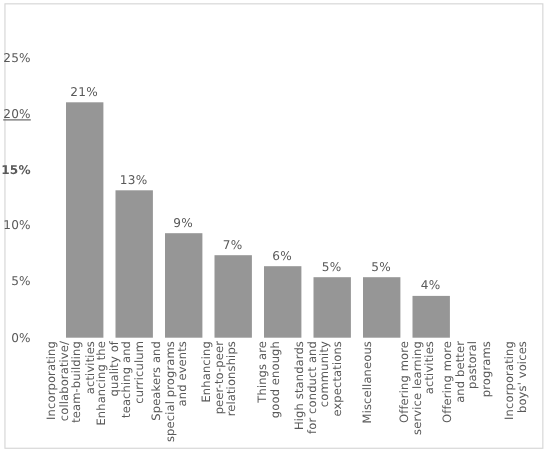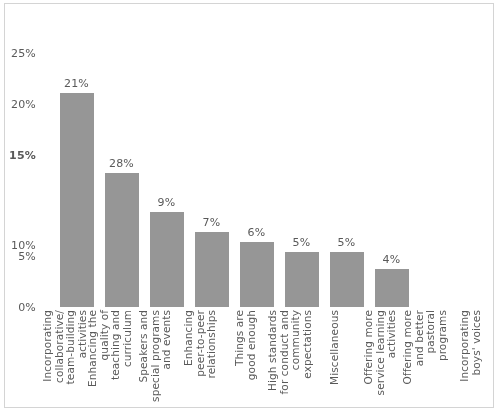--- a/index.html
+++ b/index.html
@@ -29,21 +29,21 @@
   }
   .y-axis-labels {
     position: absolute;
     left: 0;
     top: 0;
     width: 40px;
     height: 416px;
   }
   .y-tick {
     position: absolute;
-    right: 4px;
+    right: 12px;
     transform: translateY(-50%);
     font-size: 11px;
     color: #595959;
     white-space: nowrap;
     letter-spacing: 0.2px;
   }
   
   .bars-row {
     position: absolute;
     left: 54px;
@@ -106,33 +106,33 @@
 </style>
 </head>
 <body>
 
 <div id="chart-frame">
   <div id="chart-border"></div>
 
   <div class="y-axis-labels" id="y-axis">
       <div class="y-tick" style="top: 307px;">0%</div>
       <div class="y-tick" style="top: 256.2px;">5%</div>
-      <div class="y-tick" style="top: 205.4px; margin-top: 40px;">10%</div>
+      <div class="y-tick" style="top: 205.4px;">10%</div>
       <div class="y-tick" style="top: 154.6px; font-weight: bold;">15%</div>
-      <div class="y-tick" style="top: 103.8px;">20%</div>
+      <div class="y-tick" style="top: 103.8px; text-decoration: underline;">20%</div>
       <div class="y-tick" style="top: 53px;">25%</div>
     </div>
 
   <div class="bars-row" id="bars-row">
       <div class="bar-slot">
         <div class="bar-value" style="bottom: 217.376px;">21%</div>
         <div class="bar-rect" style="height: 214.376px; background: rgb(150, 150, 150);"></div>
       </div>
       <div class="bar-slot">
-        <div class="bar-value" style="bottom: 137.112px;">28%</div>
+        <div class="bar-value" style="bottom: 137.112px;">13%</div>
         <div class="bar-rect" style="height: 134.112px; background: rgb(150, 150, 150);"></div>
       </div>
       <div class="bar-slot">
         <div class="bar-value" style="bottom: 98.504px;">9%</div>
         <div class="bar-rect" style="height: 95.504px; background: rgb(150, 150, 150);"></div>
       </div>
       <div class="bar-slot">
         <div class="bar-value" style="bottom: 78.184px;">7%</div>
         <div class="bar-rect" style="height: 75.184px; background: rgb(150, 150, 150);"></div>
       </div>

